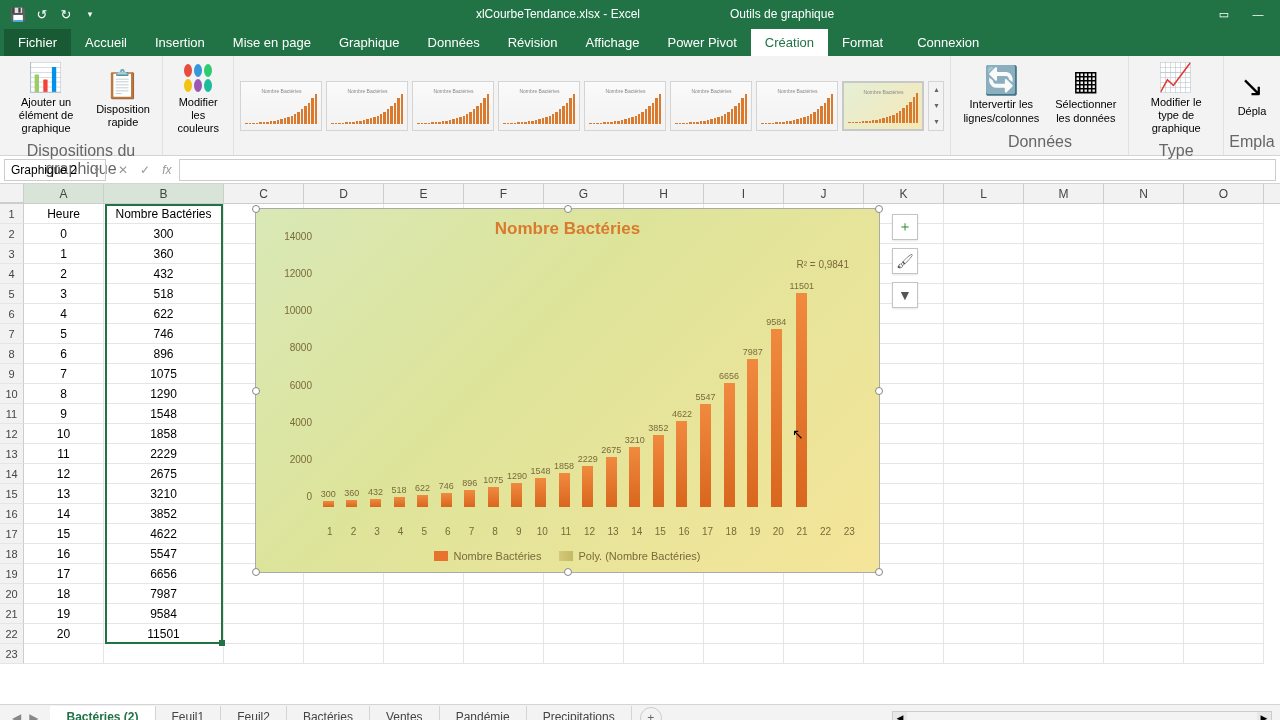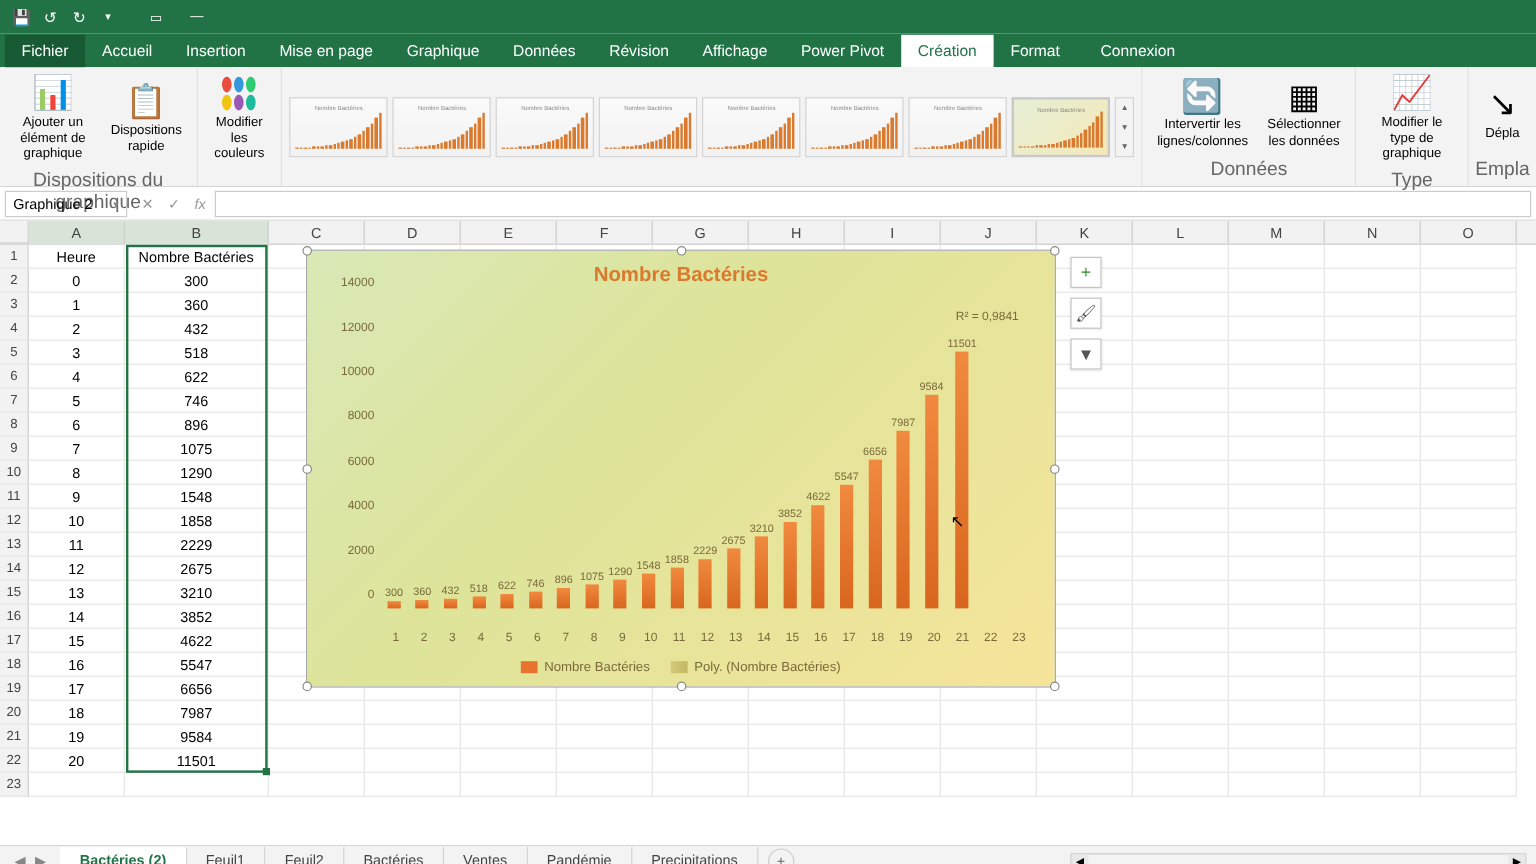--- a/index.html
+++ b/index.html
@@ -100,20 +100,24 @@
 </head>
 <body>
 
 <div class="titlebar">
   <div class="qat">
     <span class="qat-icon">💾</span>
     <span class="qat-icon">↺</span>
     <span class="qat-icon">↻</span>
     <span class="qat-icon" style="font-size:9px;">▾</span>
   </div>
+  <div class="title-center">
+    <span class="title-app">xlCourbeTendance.xlsx - Excel</span>
+    <span class="title-context">Outils de graphique</span>
+  </div>
   <div class="win-controls">
     <span class="win-btn">▭</span>
     <span class="win-btn">—</span>
   </div>
 </div>
 
 <div class="tabstrip">
   <span class="tab file">Fichier</span>
   <span id="tab-container" style="display: contents;"></span>
   <span class="tab">Accueil</span>
@@ -131,21 +135,21 @@
 
 <div class="ribbon">
   <div class="rib-group">
     <div class="rib-items">
       <div class="rib-btn">
         <span class="rb-icon big-icon">📊</span>
         <span>Ajouter un élément de graphique</span>
       </div>
       <div class="rib-btn">
         <span class="rb-icon big-icon">📋</span>
-        <span>Dispositions rapide</span>
+        <span>Disposition rapide</span>
       </div>
     </div>
     <div class="rib-label">Dispositions du graphique</div>
   </div>
   <div class="rib-group">
     <div class="rib-items">
       <div class="rib-btn">
         <span class="rb-icon">
           <span class="palette-icon">
             <span style="background:#e74c3c"></span>

